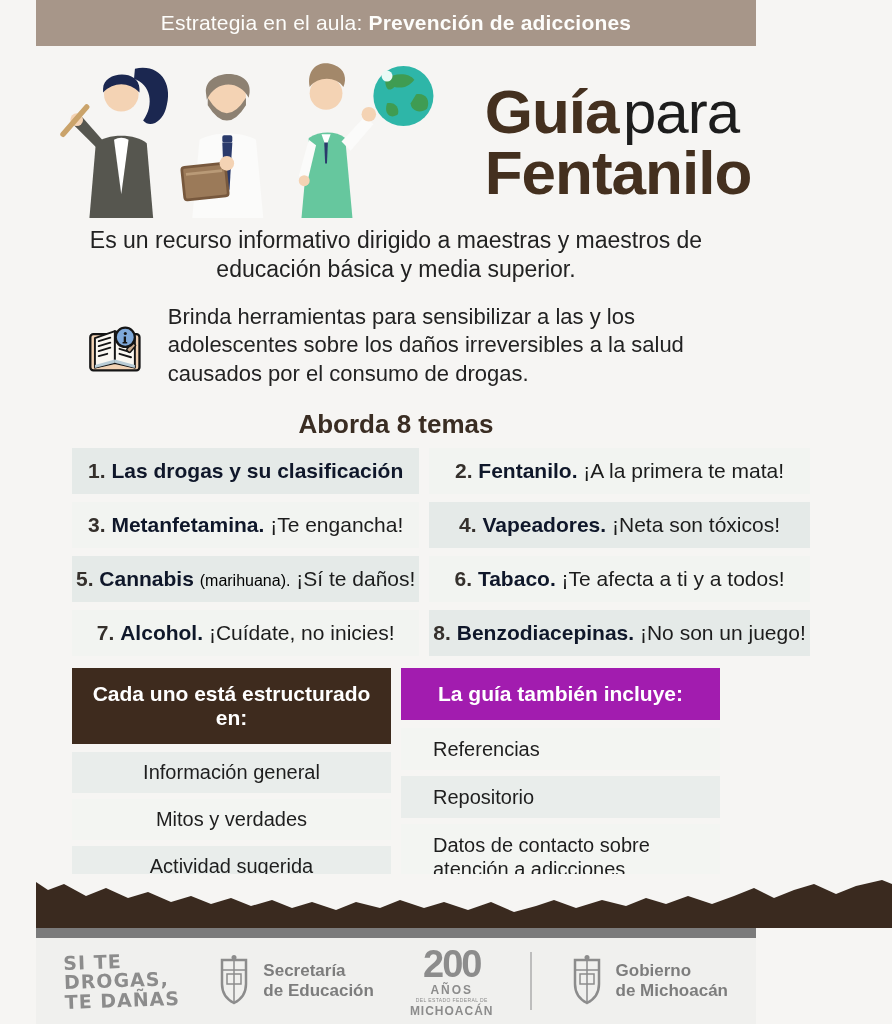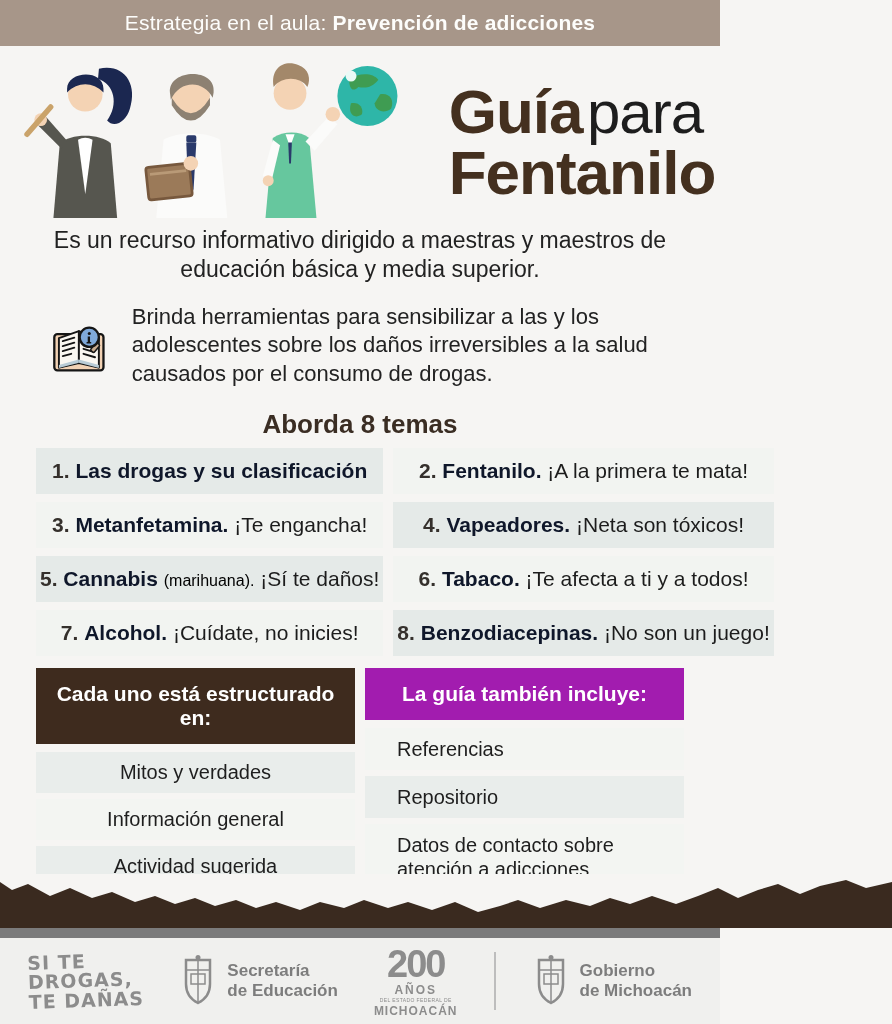--- a/index.html
+++ b/index.html
@@ -1,18 +1,18 @@
 <!DOCTYPE html>
 <html><head>
 <meta charset="utf-8">
 <style>
   html,body{margin:0;padding:0;}
   body{width:892px;height:1024px;overflow:hidden;background:#f6f5f3;
        font-family:"Liberation Sans",sans-serif;position:relative;color:#1e1e1e;}
-  .page{width:720px;height:1024px;position:relative;}
+  .page{width:720px;height:1024px;position:relative;margin-left:36px;}
 
   
   .banner{height:46px;background:#a79689;color:#fdfdfb;display:flex;
           align-items:center;justify-content:center;font-size:21px;letter-spacing:.2px;}
   .banner .bold{font-weight:bold;margin-left:6px;}
 
   
   .hero{display:flex;align-items:flex-end;justify-content:center;height:168px;padding-top:4px;}
   .title-block{line-height:.98;margin-left:-26px;padding-bottom:14px;}
   .title-line1 .big,.title-line2 .big{font-weight:bold;color:#44301f;font-size:62px;letter-spacing:-1px;}
@@ -218,22 +218,22 @@
     <div class="topic">
       <span class="t-num">8.</span>
       <span class="t-name">Benzodiacepinas.</span>
       <span class="t-note">¡No son un juego!</span>
     </div>
   </div>
 
   <div class="sections">
     <div class="col-left">
       <div class="section-header header-dark">Cada uno está estructurado en:</div>
+      <div class="section-row">Información general</div>
       <div class="section-row">Mitos y verdades</div>
-      <div class="section-row">Información general</div>
       <div class="section-row">Actividad sugerida</div>
     </div>
     <div class="col-right">
       <div class="section-header header-taupe">La guía también incluye:</div>
       <div class="section-row">Referencias</div>
       <div class="section-row">Repositorio</div>
       <div class="section-row">Datos de contacto sobre atención a adicciones</div>
     </div>
   </div>
 

